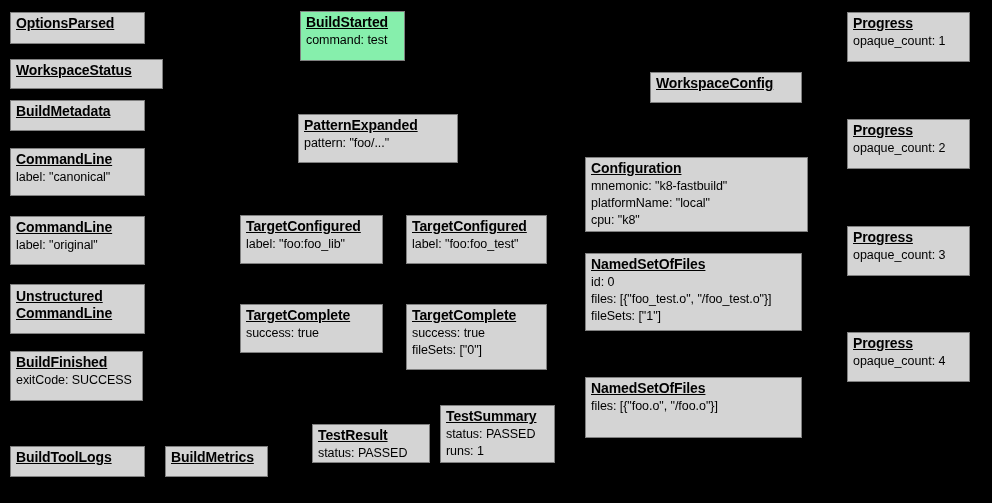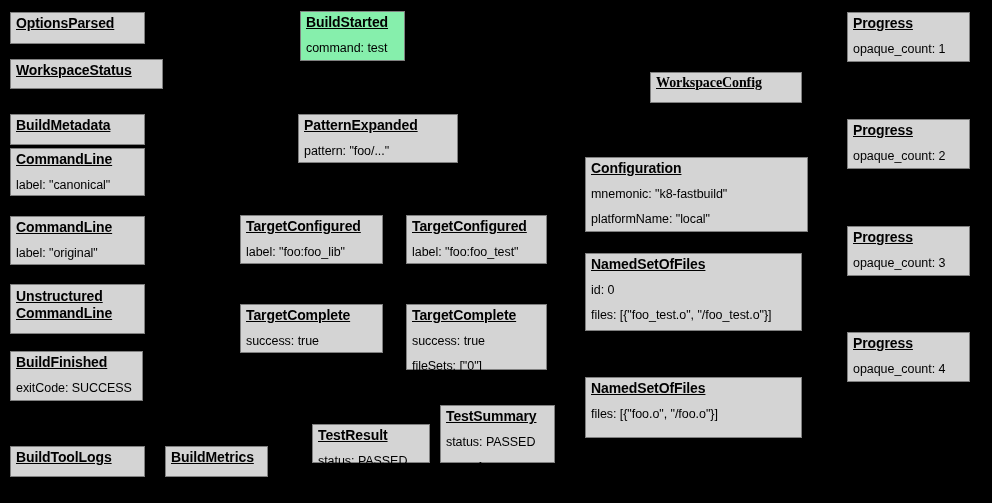--- a/index.html
+++ b/index.html
@@ -35,35 +35,35 @@
     margin-bottom: 1px;
   }
   .node-title.two-line {
     line-height: 1.18;
   }
   .node-field {
     display: block;
     font-size: 12.5px;
     white-space: pre;
     letter-spacing: -0.05px;
-    margin-top: 12px;
+    margin-top: 4px;
   }
 </style>
 </head>
 <body>
 
 <div id="canvas">
 
 <div class="node" style="left: 10px; top: 12px; width: 135px; height: 32px; background: rgb(212, 212, 212); border-color: rgb(128, 128, 128); color: rgb(0, 0, 0);">
       <span class="node-title">OptionsParsed</span>
     </div>
     <div class="node" style="left: 10px; top: 59px; width: 153px; height: 30px; background: rgb(212, 212, 212); border-color: rgb(128, 128, 128); color: rgb(0, 0, 0);">
       <span class="node-title">WorkspaceStatus</span>
     </div>
-    <div class="node" style="left: 10px; top: 114px; width: 135px; height: 31px; background: rgb(212, 212, 212); border-color: rgb(128, 128, 128); color: rgb(0, 0, 0);">
+    <div class="node" style="left: 10px; top: 100px; width: 135px; height: 31px; background: rgb(212, 212, 212); border-color: rgb(128, 128, 128); color: rgb(0, 0, 0);">
       <span class="node-title">BuildMetadata</span>
     </div>
     <div class="node" style="left: 10px; top: 148px; width: 135px; height: 48px; background: rgb(212, 212, 212); border-color: rgb(128, 128, 128); color: rgb(0, 0, 0);">
       <span class="node-title">CommandLine</span>
       <span class="node-field">label: "canonical"</span>
     </div>
     <div class="node" style="left: 10px; top: 216px; width: 135px; height: 49px; background: rgb(212, 212, 212); border-color: rgb(128, 128, 128); color: rgb(0, 0, 0);">
       <span class="node-title">CommandLine</span>
       <span class="node-field">label: "original"</span>
     </div>
@@ -108,21 +108,21 @@
     </div>
     <div class="node" style="left: 312px; top: 424px; width: 118px; height: 39px; background: rgb(212, 212, 212); border-color: rgb(128, 128, 128); color: rgb(0, 0, 0);">
       <span class="node-title">TestResult</span>
       <span class="node-field">status: PASSED</span>
     </div>
     <div class="node" style="left: 440px; top: 405px; width: 115px; height: 58px; background: rgb(212, 212, 212); border-color: rgb(128, 128, 128); color: rgb(0, 0, 0);">
       <span class="node-title">TestSummary</span>
       <span class="node-field">status: PASSED</span>
       <span class="node-field">runs: 1</span>
     </div>
-    <div class="node" style="left: 650px; top: 72px; width: 152px; height: 31px; background: rgb(212, 212, 212); border-color: rgb(128, 128, 128); color: rgb(0, 0, 0); font-family: Liberation Serif, serif;">
+    <div class="node" style="left: 650px; top: 72px; width: 152px; height: 31px; background: rgb(212, 212, 212); border-color: rgb(128, 128, 128); color: rgb(0, 0, 0);">
       <span class="node-title">WorkspaceConfig</span>
     </div>
     <div class="node" style="left: 585px; top: 157px; width: 223px; height: 75px; background: rgb(212, 212, 212); border-color: rgb(128, 128, 128); color: rgb(0, 0, 0);">
       <span class="node-title">Configuration</span>
       <span class="node-field">mnemonic: "k8-fastbuild"</span>
       <span class="node-field">platformName: "local"</span>
       <span class="node-field">cpu: "k8"</span>
     </div>
     <div class="node" style="left: 585px; top: 253px; width: 217px; height: 78px; background: rgb(212, 212, 212); border-color: rgb(128, 128, 128); color: rgb(0, 0, 0);">
       <span class="node-title">NamedSetOfFiles</span>

